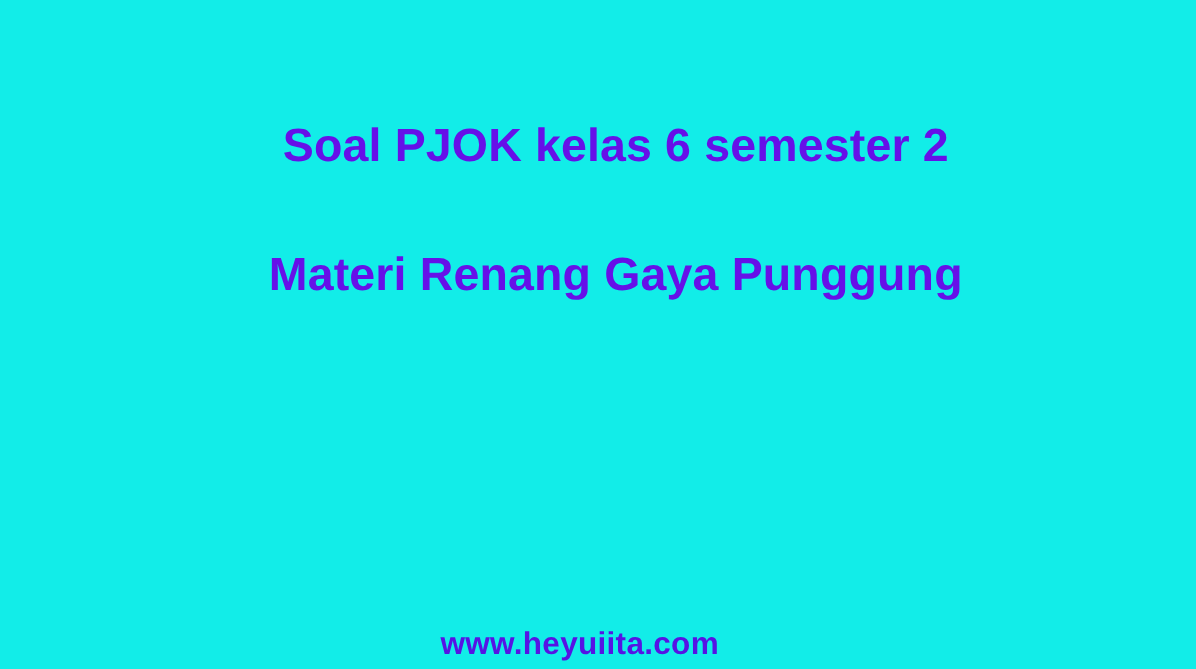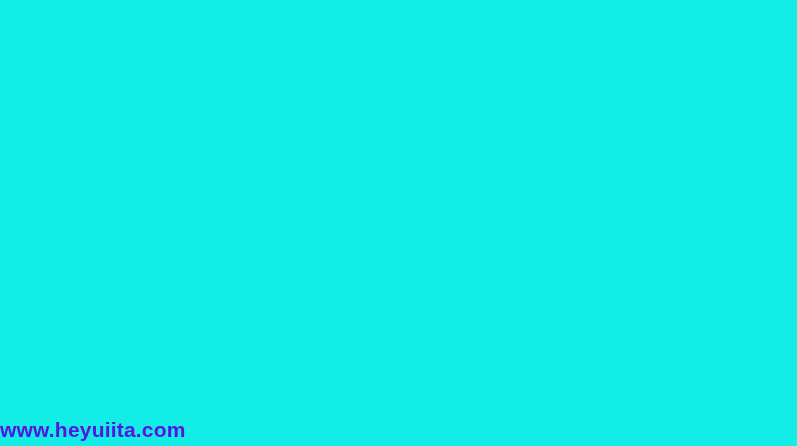--- a/index.html
+++ b/index.html
@@ -39,37 +39,40 @@
     letter-spacing: 0.1px;
     white-space: nowrap;
   }
   .footer-block {
     position: absolute;
     left: 0;
     bottom: 4px;
     width: 797px;
     padding-right: 24px;
     box-sizing: border-box;
+    text-align: center;
   }
   .footer-url {
     display: inline-block;
     color: #5614e4;
     font-family: "Liberation Sans", sans-serif;
     font-weight: bold;
     font-size: 21px;
     line-height: 24px;
     letter-spacing: 0.2px;
     white-space: nowrap;
   }
 </style>
 </head>
 <body>
 
 <div class="poster">
 
   <div class="headline-block">
+    <span class="headline">Soal PJOK kelas 6 semester 2</span>
+    <span class="headline">Materi Renang Gaya Punggung</span>
   </div>
 
   <div class="footer-block">
     <span class="footer-url">www.heyuiita.com</span>
   </div>
 
 </div>
 
 </body></html>

